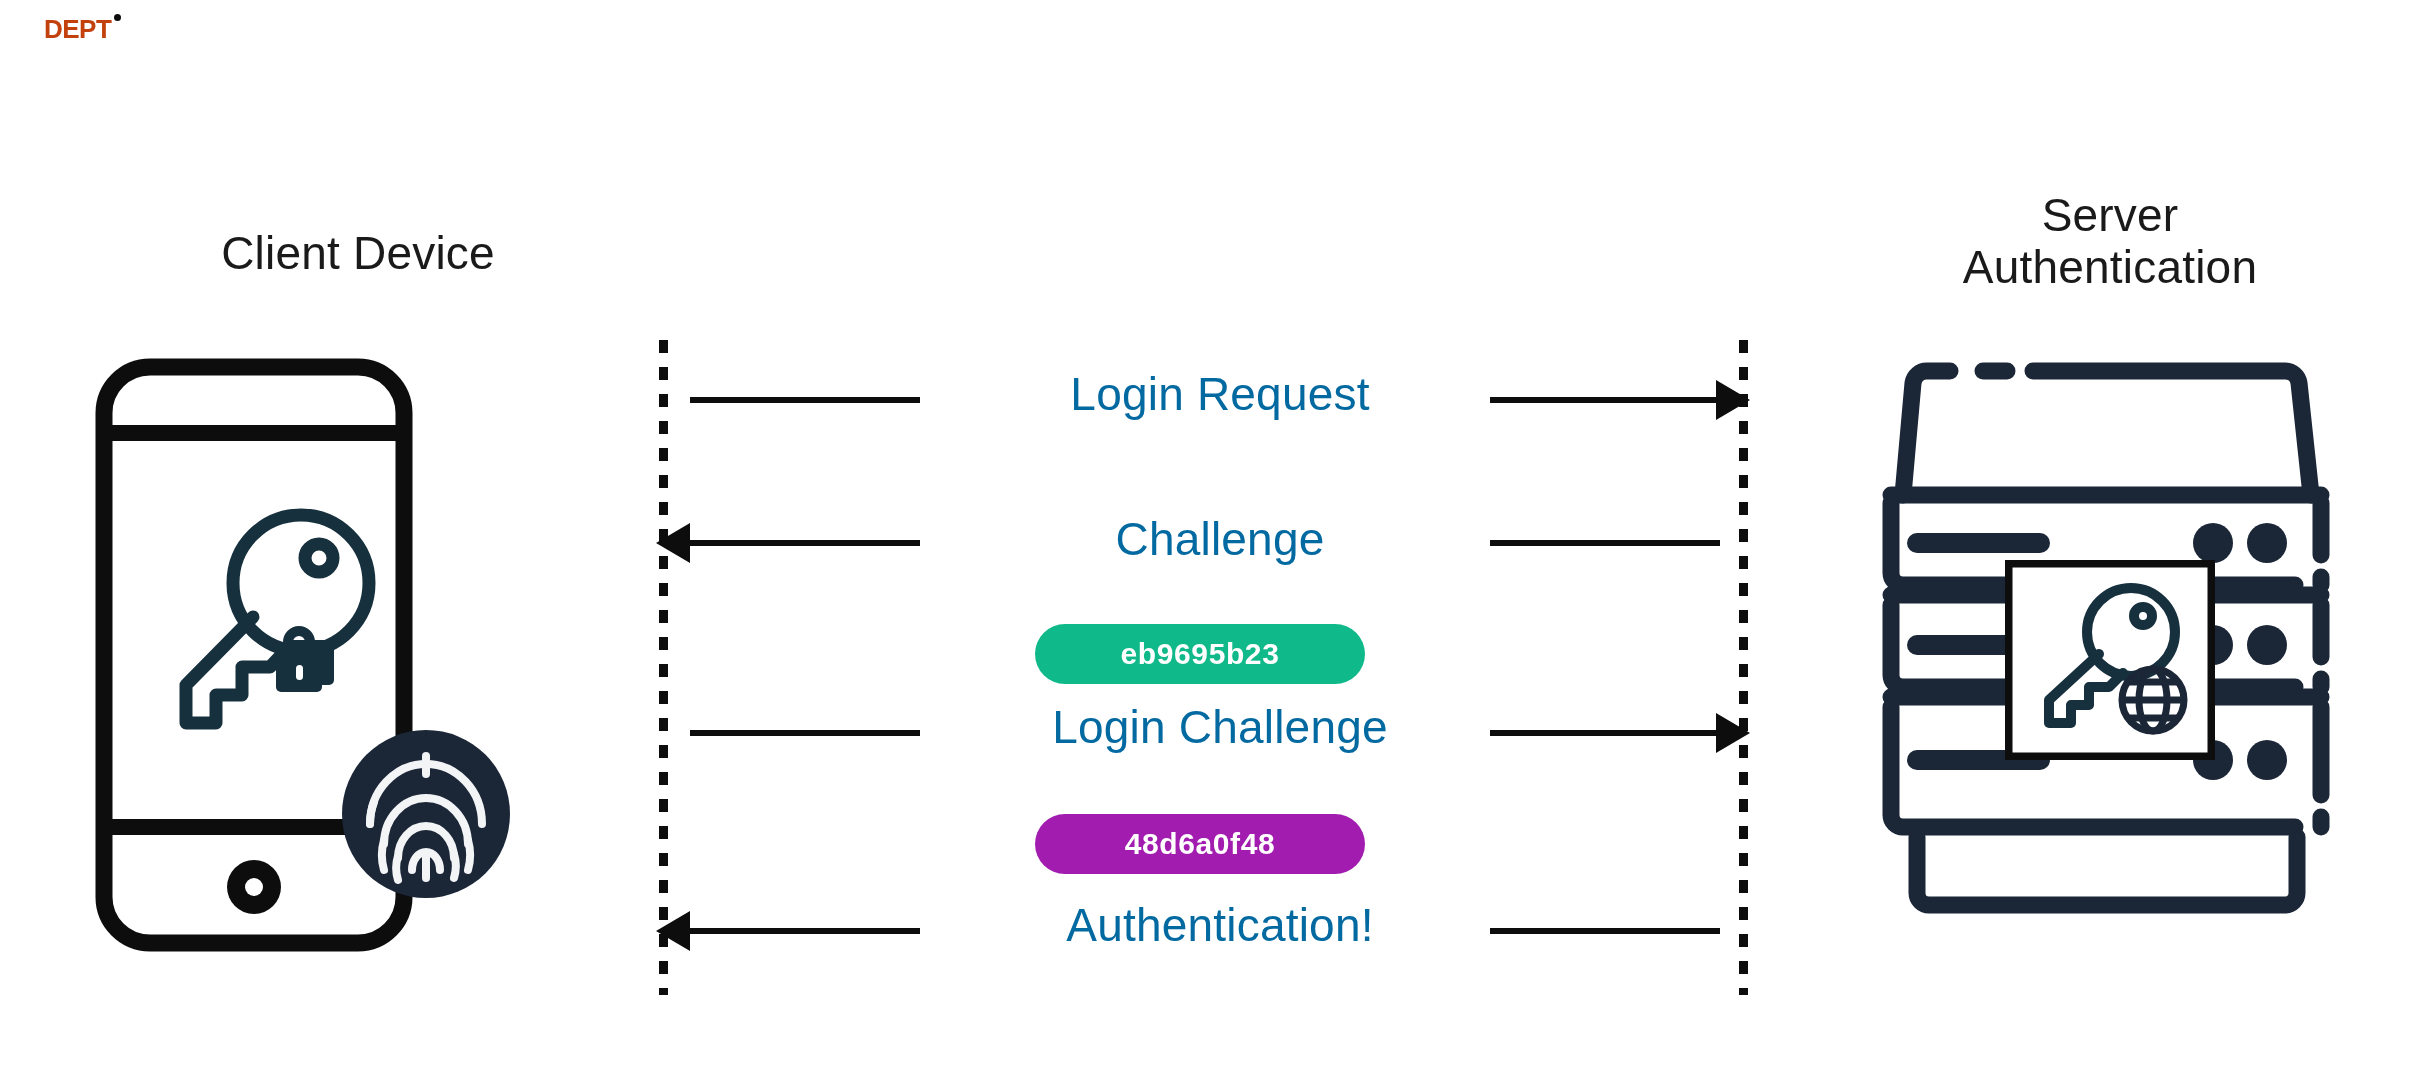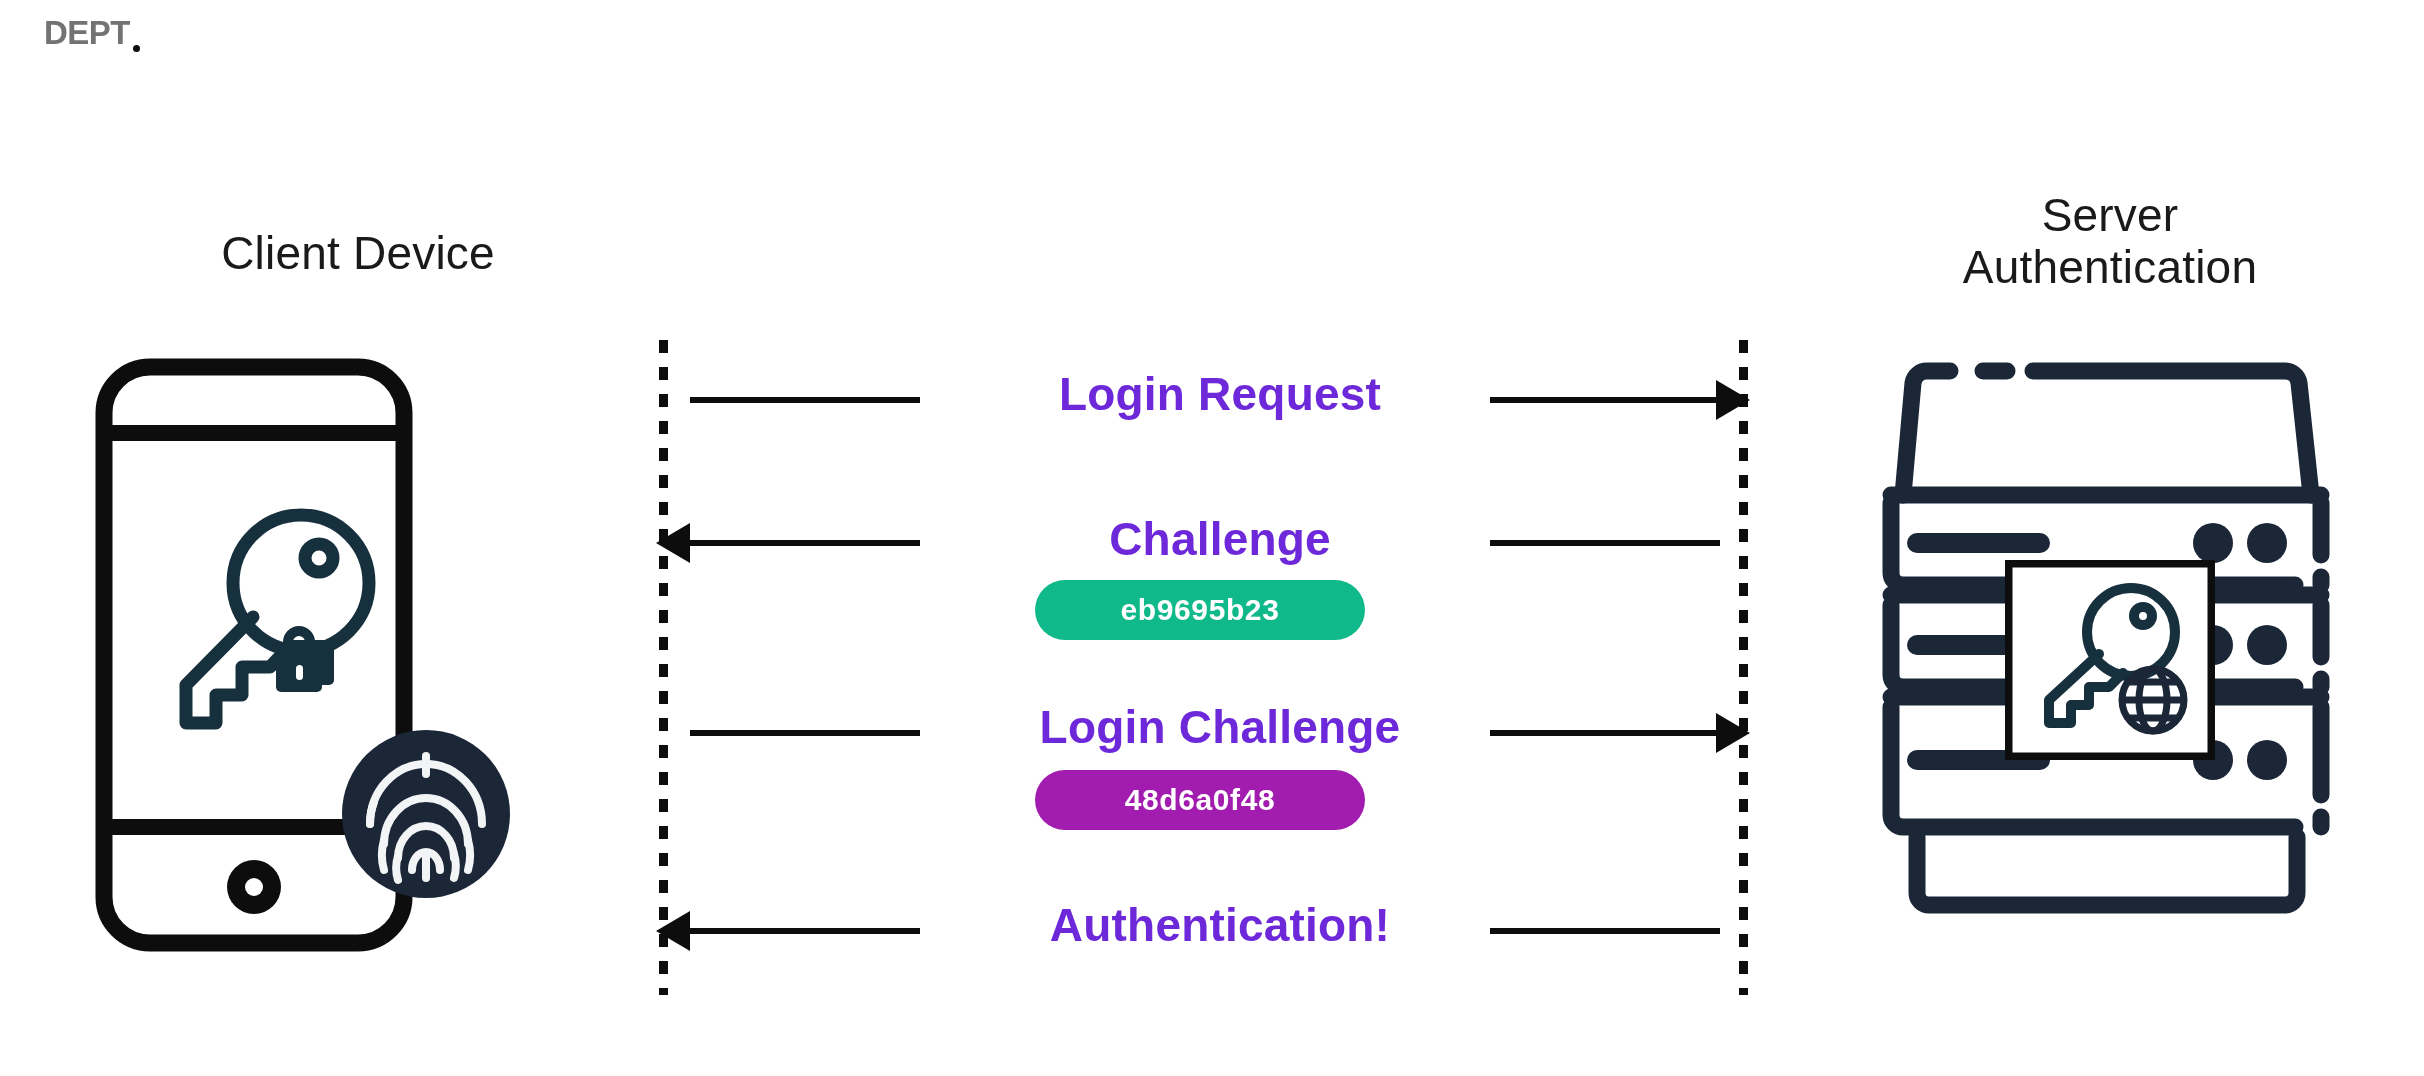--- a/index.html
+++ b/index.html
@@ -8,22 +8,22 @@
     width:2424px; height:1076px;
     position:relative;
     font-family:"Liberation Sans","DejaVu Sans",sans-serif;
     color:#111111;
     overflow:hidden;
   }
 
   
   #brand {
     position:absolute; left:44px; top:14px;
-    font-weight:bold; font-size:33px; letter-spacing:-0.5px;
-    color:#737373; display:flex; align-items:flex-end;
+    font-weight:bold; font-size:26px; letter-spacing:-0.5px;
+    color:#c2410c; display:flex; align-items:flex-start;
   }
   #brand .dot {
     width:7px; height:7px; border-radius:50%;
     background:#0d0d0d; margin-left:3px; display:inline-block;
   }
 
   
   .col-title {
     position:absolute;
     font-size:46px; font-weight:400; color:#1a1a1a;
@@ -40,28 +40,28 @@
         to bottom,
         #0d0d0d 0px, #0d0d0d 13px,
         rgba(0,0,0,0) 13px, rgba(0,0,0,0) 27px);
   }
   #lifeline-left  { left:659px; }
   #lifeline-right { left:1739px; }
 
   
   .msg-label {
     position:absolute; left:960px; width:520px;
-    text-align:center; font-size:46px; color:#6d28d9;
-    letter-spacing:0.2px; white-space:nowrap;font-weight:bold;
+    text-align:center; font-size:46px; color:#0369a1;
+    letter-spacing:0.2px; white-space:nowrap;
   }
   .badge {
     position:absolute; left:1035px; width:330px; height:60px;
     border-radius:30px; color:#ffffff;
     font-size:30px; font-weight:bold; letter-spacing:0.6px;
-    display:flex; align-items:center; justify-content:center;
+    display:flex; align-items:center; justify-content:center;margin-top:44px;
   }
 
   .seg { position:absolute; height:6px; background:#0d0d0d; }
   .seg-left  { left:690px;  width:230px; }
   .seg-right { left:1490px; width:230px; }
 
   .head { position:absolute; width:0; height:0; }
   .head-right {
     border-top:20px solid transparent;
     border-bottom:20px solid transparent;

